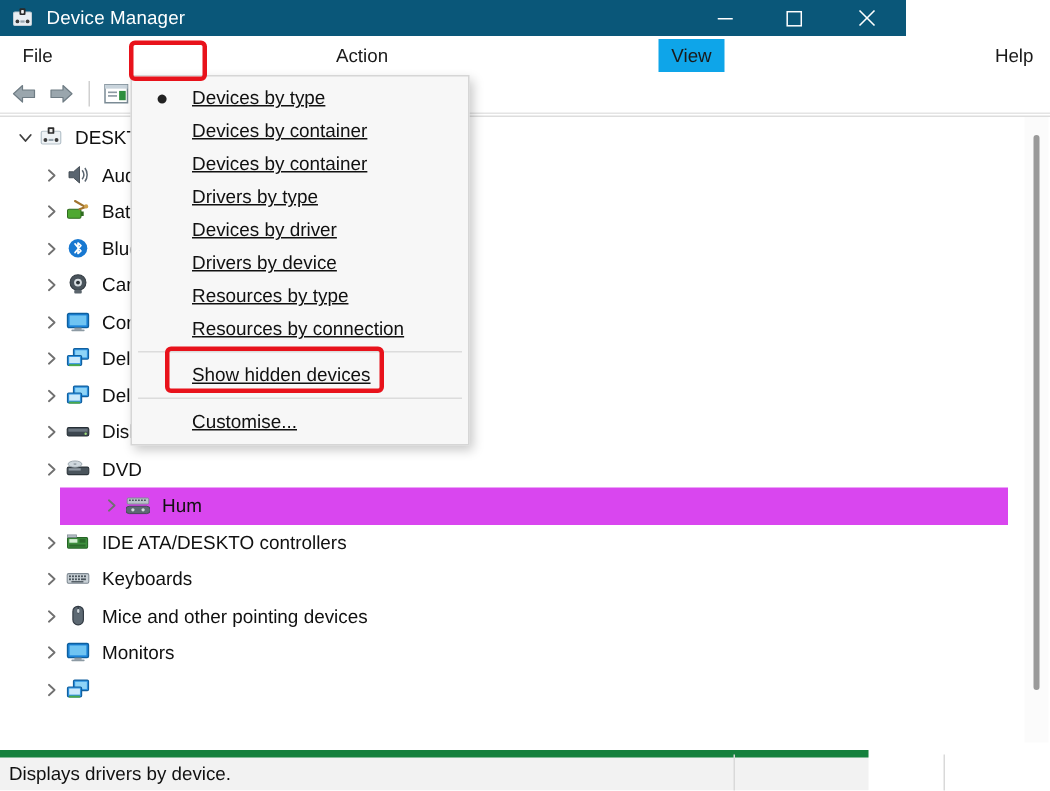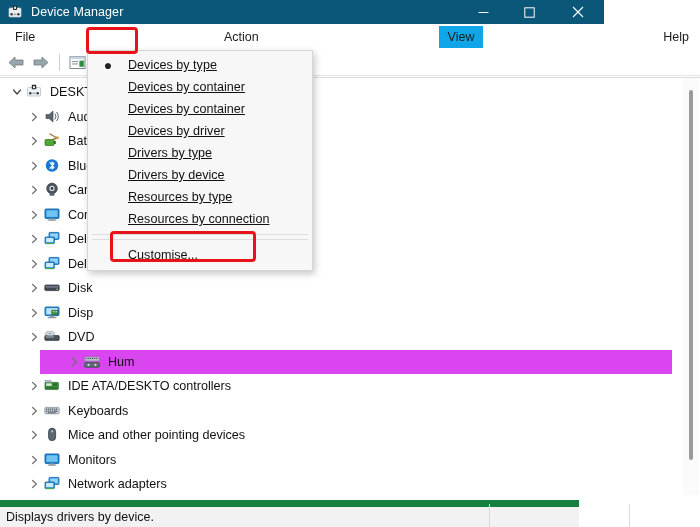--- a/index.html
+++ b/index.html
@@ -186,21 +186,21 @@
     background: #ffffff;
   }
 
   
   .statusbar {
     position: absolute;
     left: 0; bottom: 0;
     width: 579px;
     height: 27px;
     background: #f2f2f2;
-    border-top: 7px solid #15803d;
+    border-top: 5px solid #15803d;
     display: flex;
     align-items: center;
     box-sizing: border-box;
   }
   .status-main {
     flex: 0 0 490px;
     padding-left: 6px;
     font-size: 12.5px;
     color: #111111;
     box-sizing: border-box;
@@ -492,40 +492,20 @@
         <span class="ticon">
           <svg width="16" height="15" viewBox="0 0 16 15">
             <rect x="0.8" y="5" width="14.4" height="5.6" rx="1.1" fill="#3d4750" stroke="#262e35" stroke-width="0.7"></rect>
             <rect x="1.6" y="5.8" width="12.8" height="2" fill="#6b7680"></rect>
             <circle cx="13.1" cy="9.2" r="0.8" fill="#9fe07a"></circle>
           </svg>
         </span>
         <span class="tlabel">Disk</span>
       </div>
 
-      <div class="tree-row indent">
-        <span class="chev">
-          <svg width="9" height="10" viewBox="0 0 9 10">
-              <path d="M2.6 1.5 L6.4 5 L2.6 8.5" fill="none" stroke="#707070" stroke-width="1.2" stroke-linecap="round" stroke-linejoin="round"></path>
-            </svg>
-        </span>
-        <span class="ticon">
-          <svg width="16" height="15" viewBox="0 0 16 15">
-            <rect x="1" y="2" width="14" height="8.6" rx="1" fill="#2f93e0" stroke="#12609f" stroke-width="0.9"></rect>
-            <rect x="2.3" y="3.2" width="11.4" height="6.1" fill="#bfe4f8"></rect>
-            <rect x="7.8" y="5.2" width="6" height="4.6" fill="#3e8f3e" stroke="#256425" stroke-width="0.6"></rect>
-            <rect x="8.8" y="6.2" width="1" height="1" fill="#d4f0d4"></rect>
-            <rect x="10.4" y="6.2" width="1" height="1" fill="#d4f0d4"></rect>
-            <rect x="12" y="6.2" width="1" height="1" fill="#d4f0d4"></rect>
-            <rect x="5.6" y="10.6" width="4.8" height="1.5" fill="#8d9aa3"></rect>
-            <rect x="3.6" y="12" width="8.8" height="1.2" rx="0.5" fill="#8d9aa3"></rect>
-          </svg>
-        </span>
-        <span class="tlabel">Disp</span>
-      </div>
 
       <div class="tree-row indent">
         <span class="chev">
           <svg width="9" height="10" viewBox="0 0 9 10">
               <path d="M2.6 1.5 L6.4 5 L2.6 8.5" fill="none" stroke="#707070" stroke-width="1.2" stroke-linecap="round" stroke-linejoin="round"></path>
             </svg>
         </span>
         <span class="ticon">
           <svg width="16" height="15" viewBox="0 0 16 15">
             <rect x="0.8" y="6.4" width="14.4" height="5" rx="1" fill="#4a545c" stroke="#2c343a" stroke-width="0.7"></rect>
@@ -645,21 +625,20 @@
         </span>
         <span class="ticon">
           <svg width="16" height="15" viewBox="0 0 16 15">
             <rect x="5" y="1.4" width="10" height="7" rx="0.8" fill="#2f93e0" stroke="#12609f" stroke-width="0.8"></rect>
             <rect x="6.1" y="2.5" width="7.8" height="4.8" fill="#8fd4f7"></rect>
             <rect x="1" y="6" width="9.4" height="6.6" rx="0.8" fill="#2f93e0" stroke="#12609f" stroke-width="0.8"></rect>
             <rect x="2.1" y="7" width="7.2" height="4.1" fill="#cbe9fb"></rect>
             <rect x="2.1" y="11.8" width="7.2" height="1.3" fill="#4aa94a"></rect>
           </svg>
         </span>
-        <span class="tlabel">Network adapters</span>
       </div>
 
       <div class="tree-row indent">
         
         
         
       </div>
 
     </div>
   </div>
@@ -687,45 +666,49 @@
       <span class="dd-label">Devices by container</span>
     </div>
 
     <div class="dd-item">
       <span class="dd-bullet"></span>
       <span class="dd-label">Devices by container</span>
     </div>
 
     <div class="dd-item">
       <span class="dd-bullet"></span>
+      <span class="dd-label">Drivers by type</span>
+    </div>
+
+    <div class="dd-item">
+      <span class="dd-bullet"></span>
       <span class="dd-label">Devices by driver</span>
     </div>
 
     <div class="dd-item">
       <span class="dd-bullet"></span>
-      <span class="dd-label">Drivers by type</span>
-    </div>
-
-    <div class="dd-item">
-      <span class="dd-bullet"></span>
       <span class="dd-label">Drivers by device</span>
     </div>
 
     <div class="dd-item">
       <span class="dd-bullet"></span>
       <span class="dd-label">Resources by type</span>
     </div>
 
     <div class="dd-item">
       <span class="dd-bullet"></span>
       <span class="dd-label">Resources by connection</span>
     </div>
 
     <div class="dd-sep"></div>
 
+    <div class="dd-item">
+      <span class="dd-bullet"></span>
+      <span class="dd-label">Show hidden devices</span>
+    </div>
 
     <div class="dd-sep"></div>
 
     <div class="dd-item">
       <span class="dd-bullet"></span>
       <span class="dd-label">Customise...</span>
     </div>
 
   </div>
 

